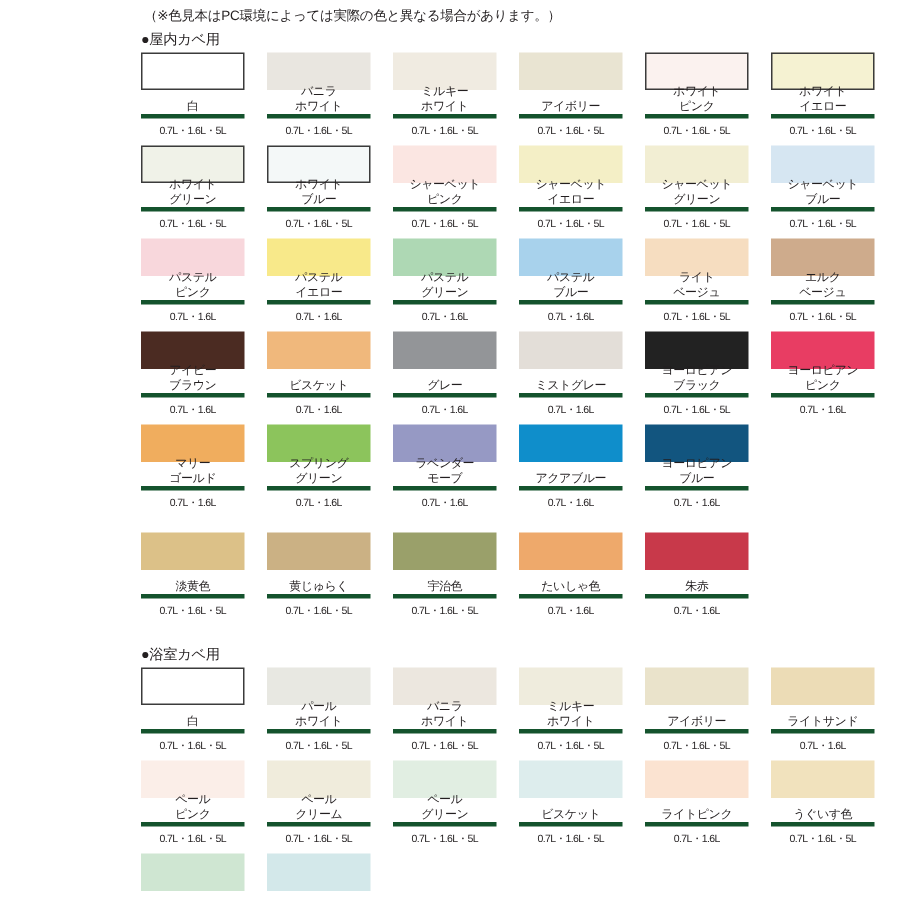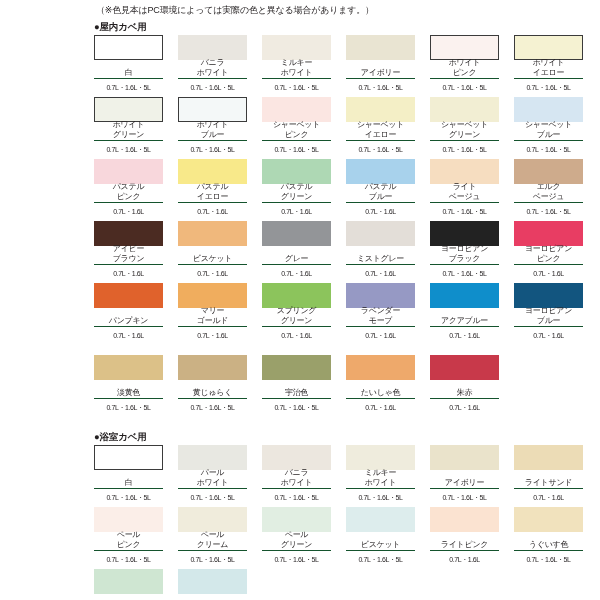--- a/index.html
+++ b/index.html
@@ -24,21 +24,21 @@
   .note {
     font-size: 9px;
     line-height: 13px;
     margin: 2px 0 3px 96px;
     letter-spacing: -0.2px;
     white-space: nowrap;
   }
   .section-head {
     font-size: 9.5px;
     line-height: 13px;
-    font-weight: bold;
+    font-weight: normal;
     margin: 3px 0 2px 94px;
     letter-spacing: -0.2px;
   }
   .grid {
     margin-left: 94px;
     display: grid;
     grid-template-columns: repeat(6, 69px);
     column-gap: 15px;
     row-gap: 0px;
   }
@@ -52,21 +52,21 @@
     box-sizing: border-box;
   }
   .swatch.bordered {
     border: 1px solid #3b3b3b;
   }
   .name {
     font-size: 8px;
     line-height: 9.5px;
     text-align: center;
     padding: 1px 0 1px 0;
-    border-bottom: 1px solid #14532d;
+    border-bottom: 3px solid #14532d;
     height: 19px;
     box-sizing: border-box;
     display: flex;
     flex-direction: column;
     align-items: center;
     justify-content: flex-end;
     letter-spacing: -0.3px;
     white-space: pre-line;
     word-break: keep-all;
   }
@@ -234,25 +234,20 @@
         </div>
         <div class="cell">
           <div class="swatch" style="background: rgb(232, 61, 99);"></div>
           <div class="name">ヨーロピアン
 ピンク</div>
           <div class="vol">0.7L・1.6L</div>
         </div>
       </div>
       <div class="grid">
         <div class="cell">
-          <div class="swatch" style="background: rgb(224, 98, 44);"></div>
-          <div class="name single">パンプキン</div>
-          <div class="vol">0.7L・1.6L</div>
-        </div>
-        <div class="cell">
           <div class="swatch" style="background: rgb(240, 173, 94);"></div>
           <div class="name">マリー
 ゴールド</div>
           <div class="vol">0.7L・1.6L</div>
         </div>
         <div class="cell">
           <div class="swatch" style="background: rgb(140, 196, 92);"></div>
           <div class="name">スプリング
 グリーン</div>
           <div class="vol">0.7L・1.6L</div>

